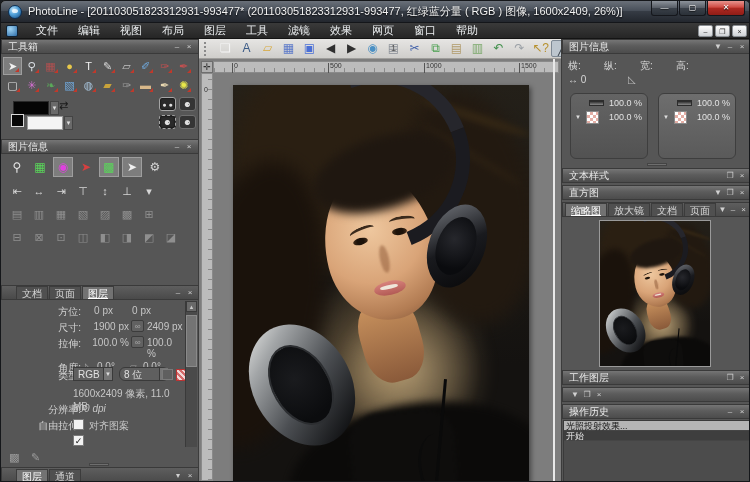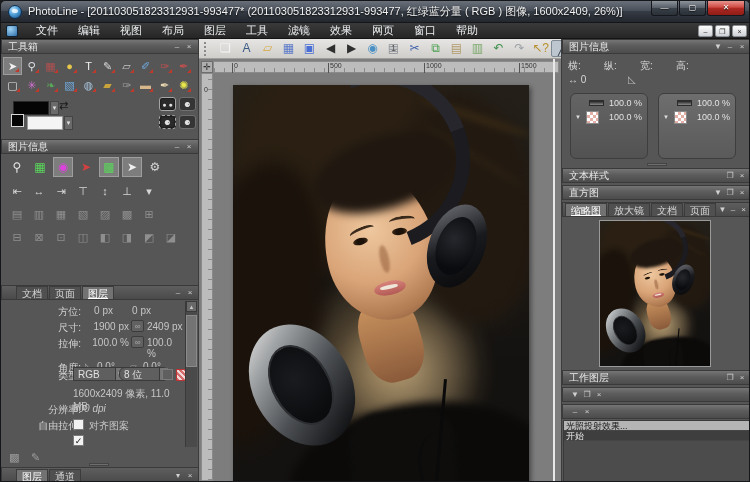--- a/index.html
+++ b/index.html
@@ -330,21 +330,21 @@
     </div>
     <div class="frow" style="top:320px;">
       <span class="flabel">角度:</span>
       <span class="fv" style="left:84px;color:#9a9a9a;">◺</span>
       <span class="fv" style="left:96px;">0.0°</span>
       <span class="fv" style="left:128px;color:#9a9a9a;">▱</span>
       <span class="fv" style="left:142px;">0.0°</span>
     </div>
     <div class="frow" style="top:328px;">
       <span class="flabel">类型:</span>
-      <span class="selbox" style="left:72px;width:52px;"><span>RGB</span><span class="sdd">▼</span></span>
+      <span class="selbox" style="left:72px;width:40px;"><span>RGB</span><span class="sdd">▼</span></span>
       <span class="selbox" style="left:118px;width:50px;border-radius:6px;"><span>8 位</span><span class="sdd">▼</span></span>
       <span class="ckb" style="left:161px;background:#5f5f5f;"></span>
       <span class="redx" style="left:175px;"></span>
     </div>
     <div class="frow" style="top:346px;">
       <span class="fv" style="left:72px;">1600x2409 像素, 11.0 MB</span>
     </div>
     <div class="frow" style="top:362px;">
       <span class="flabel">分辨率:</span>
       <span class="fv" style="left:72px;font-style:italic;">300 dpi</span>
@@ -524,20 +524,21 @@
       <span class="hb">×</span>
     </div>
 
     <div class="hdr" style="left:0;top:348px;width:190px;">
       <span class="hb">▼</span>
       <span class="hb">❐</span>
       <span class="hb">×</span>
     </div>
 
     <div class="hdr" style="left:0;top:365px;width:190px;">
+      <span class="t">操作历史</span>
       <span class="hb">–</span>
       <span class="hb">×</span>
     </div>
     <div class="histlist" id="history-list" style="top:381px;height:63px;">
         <div class="hitem sel">光照投射效果...</div>
         <div class="hitem">开始</div>
       </div>
   </div>
 
 </div>

